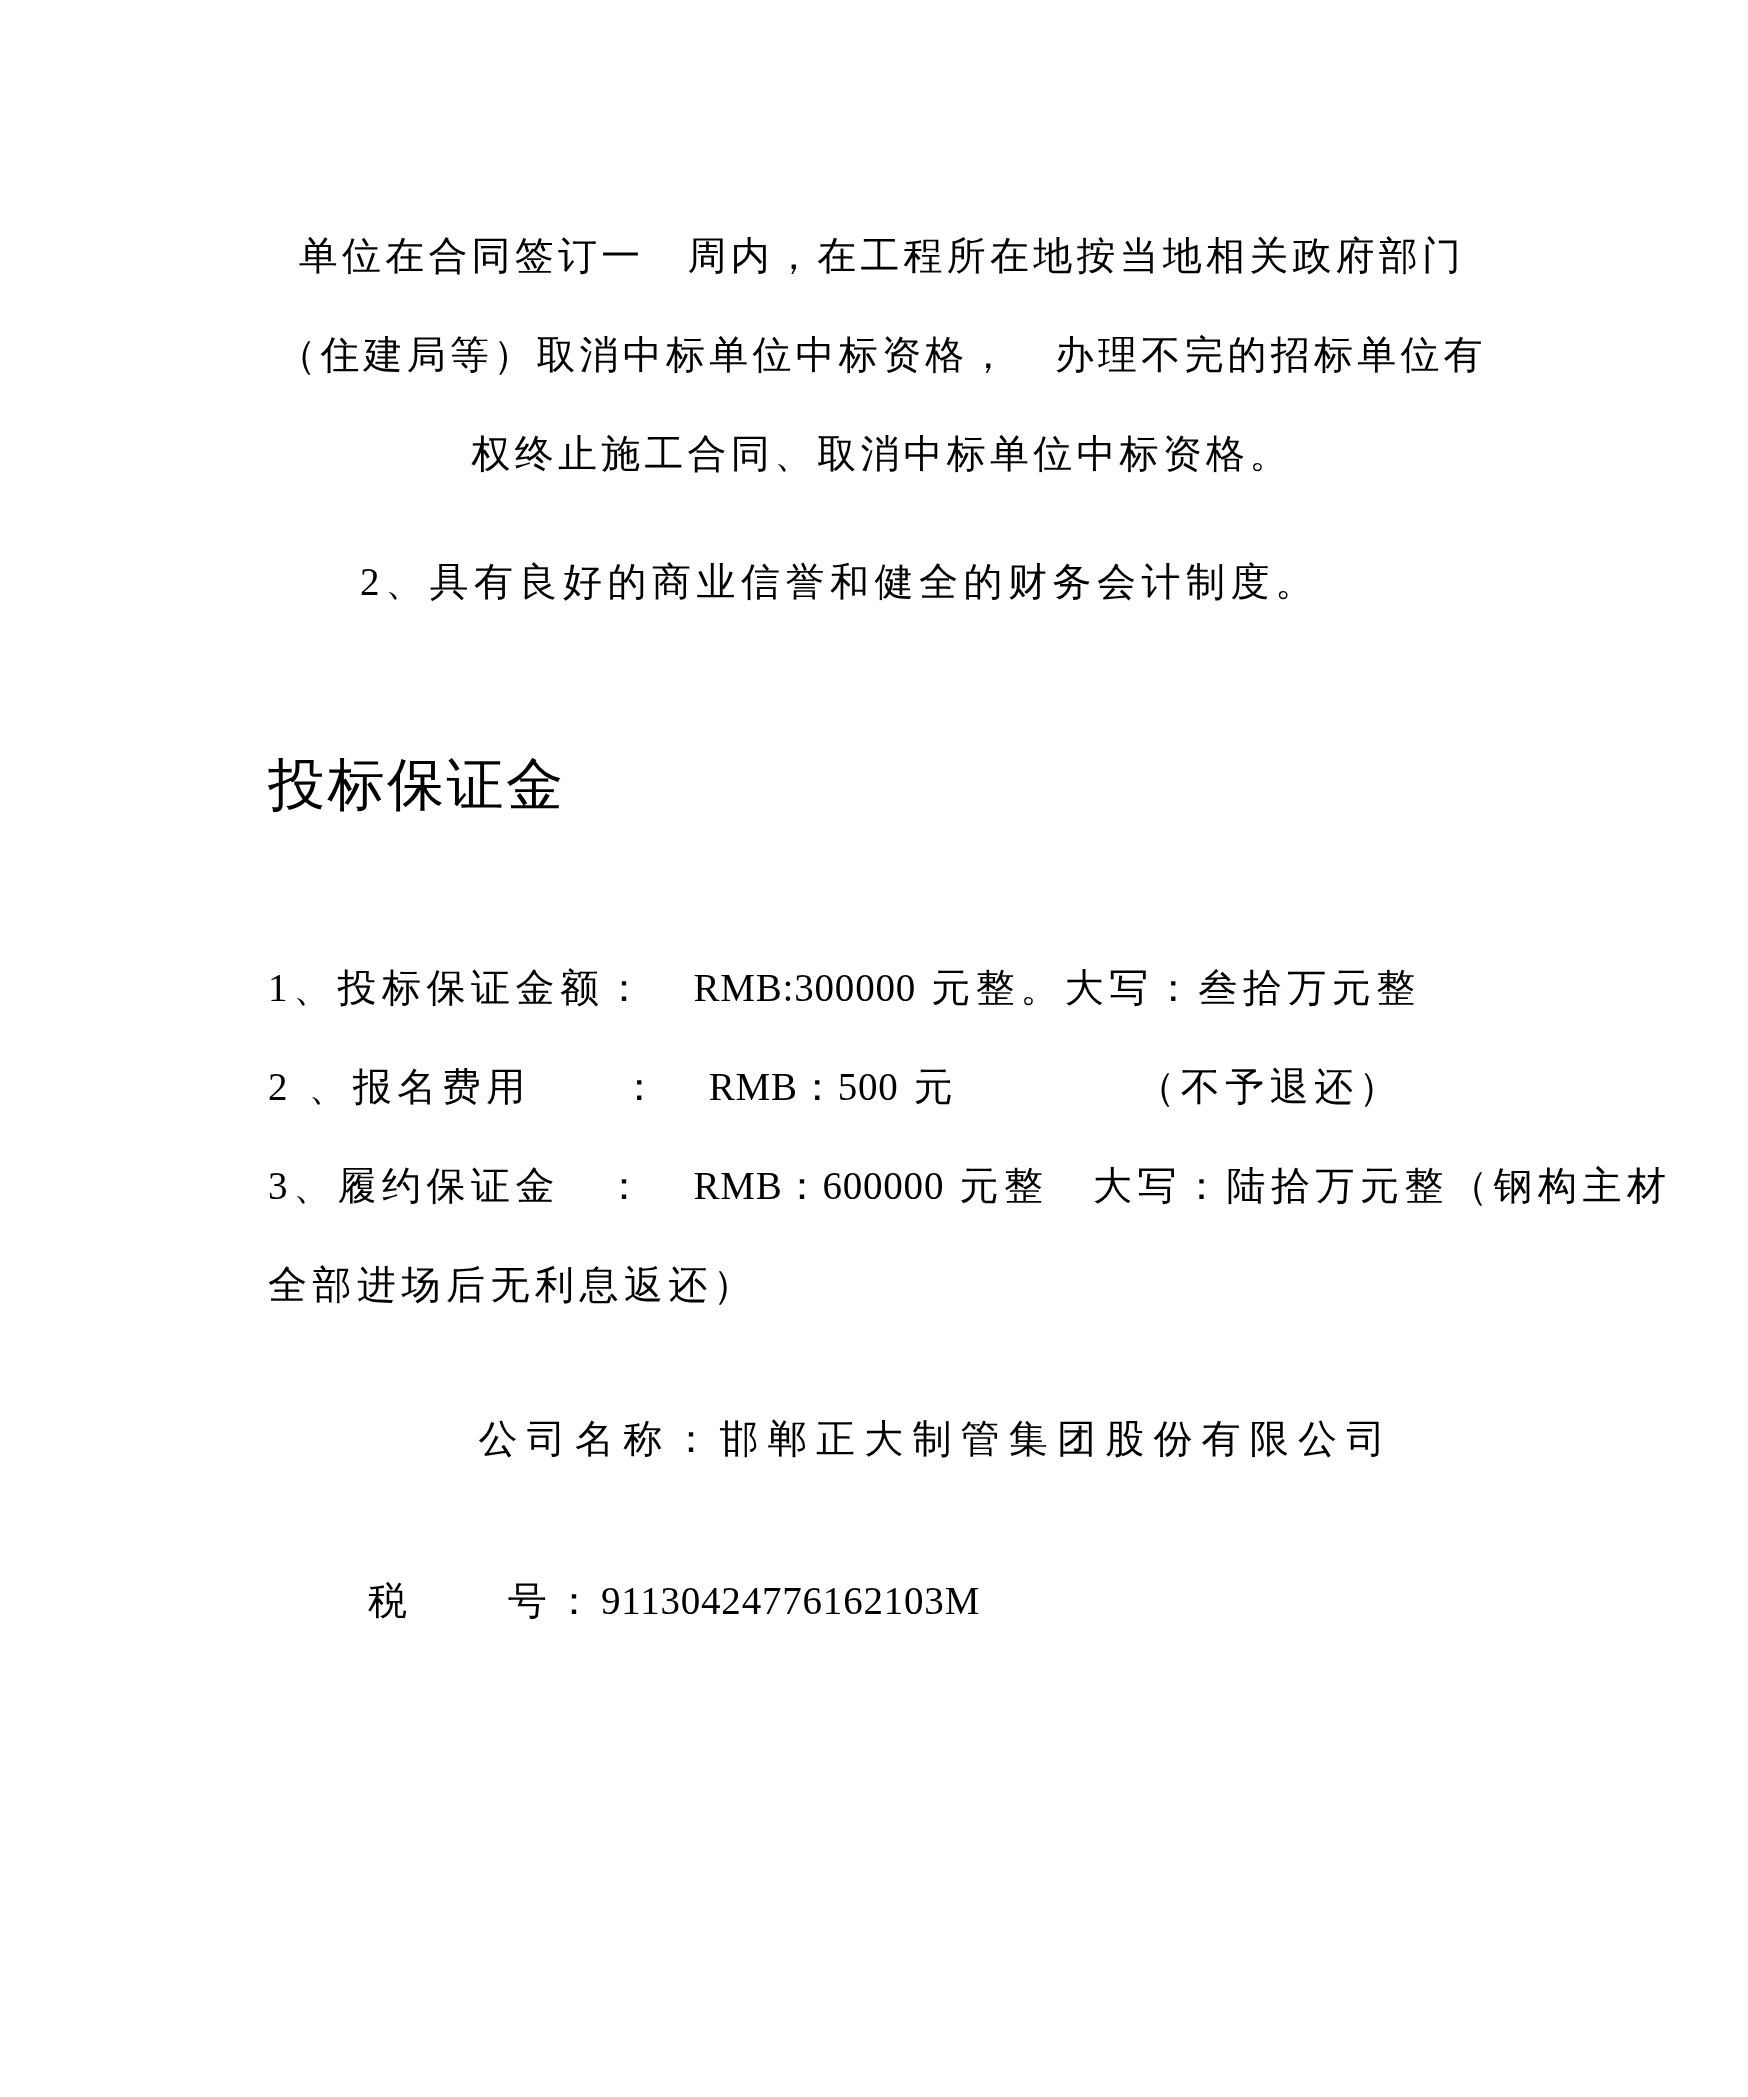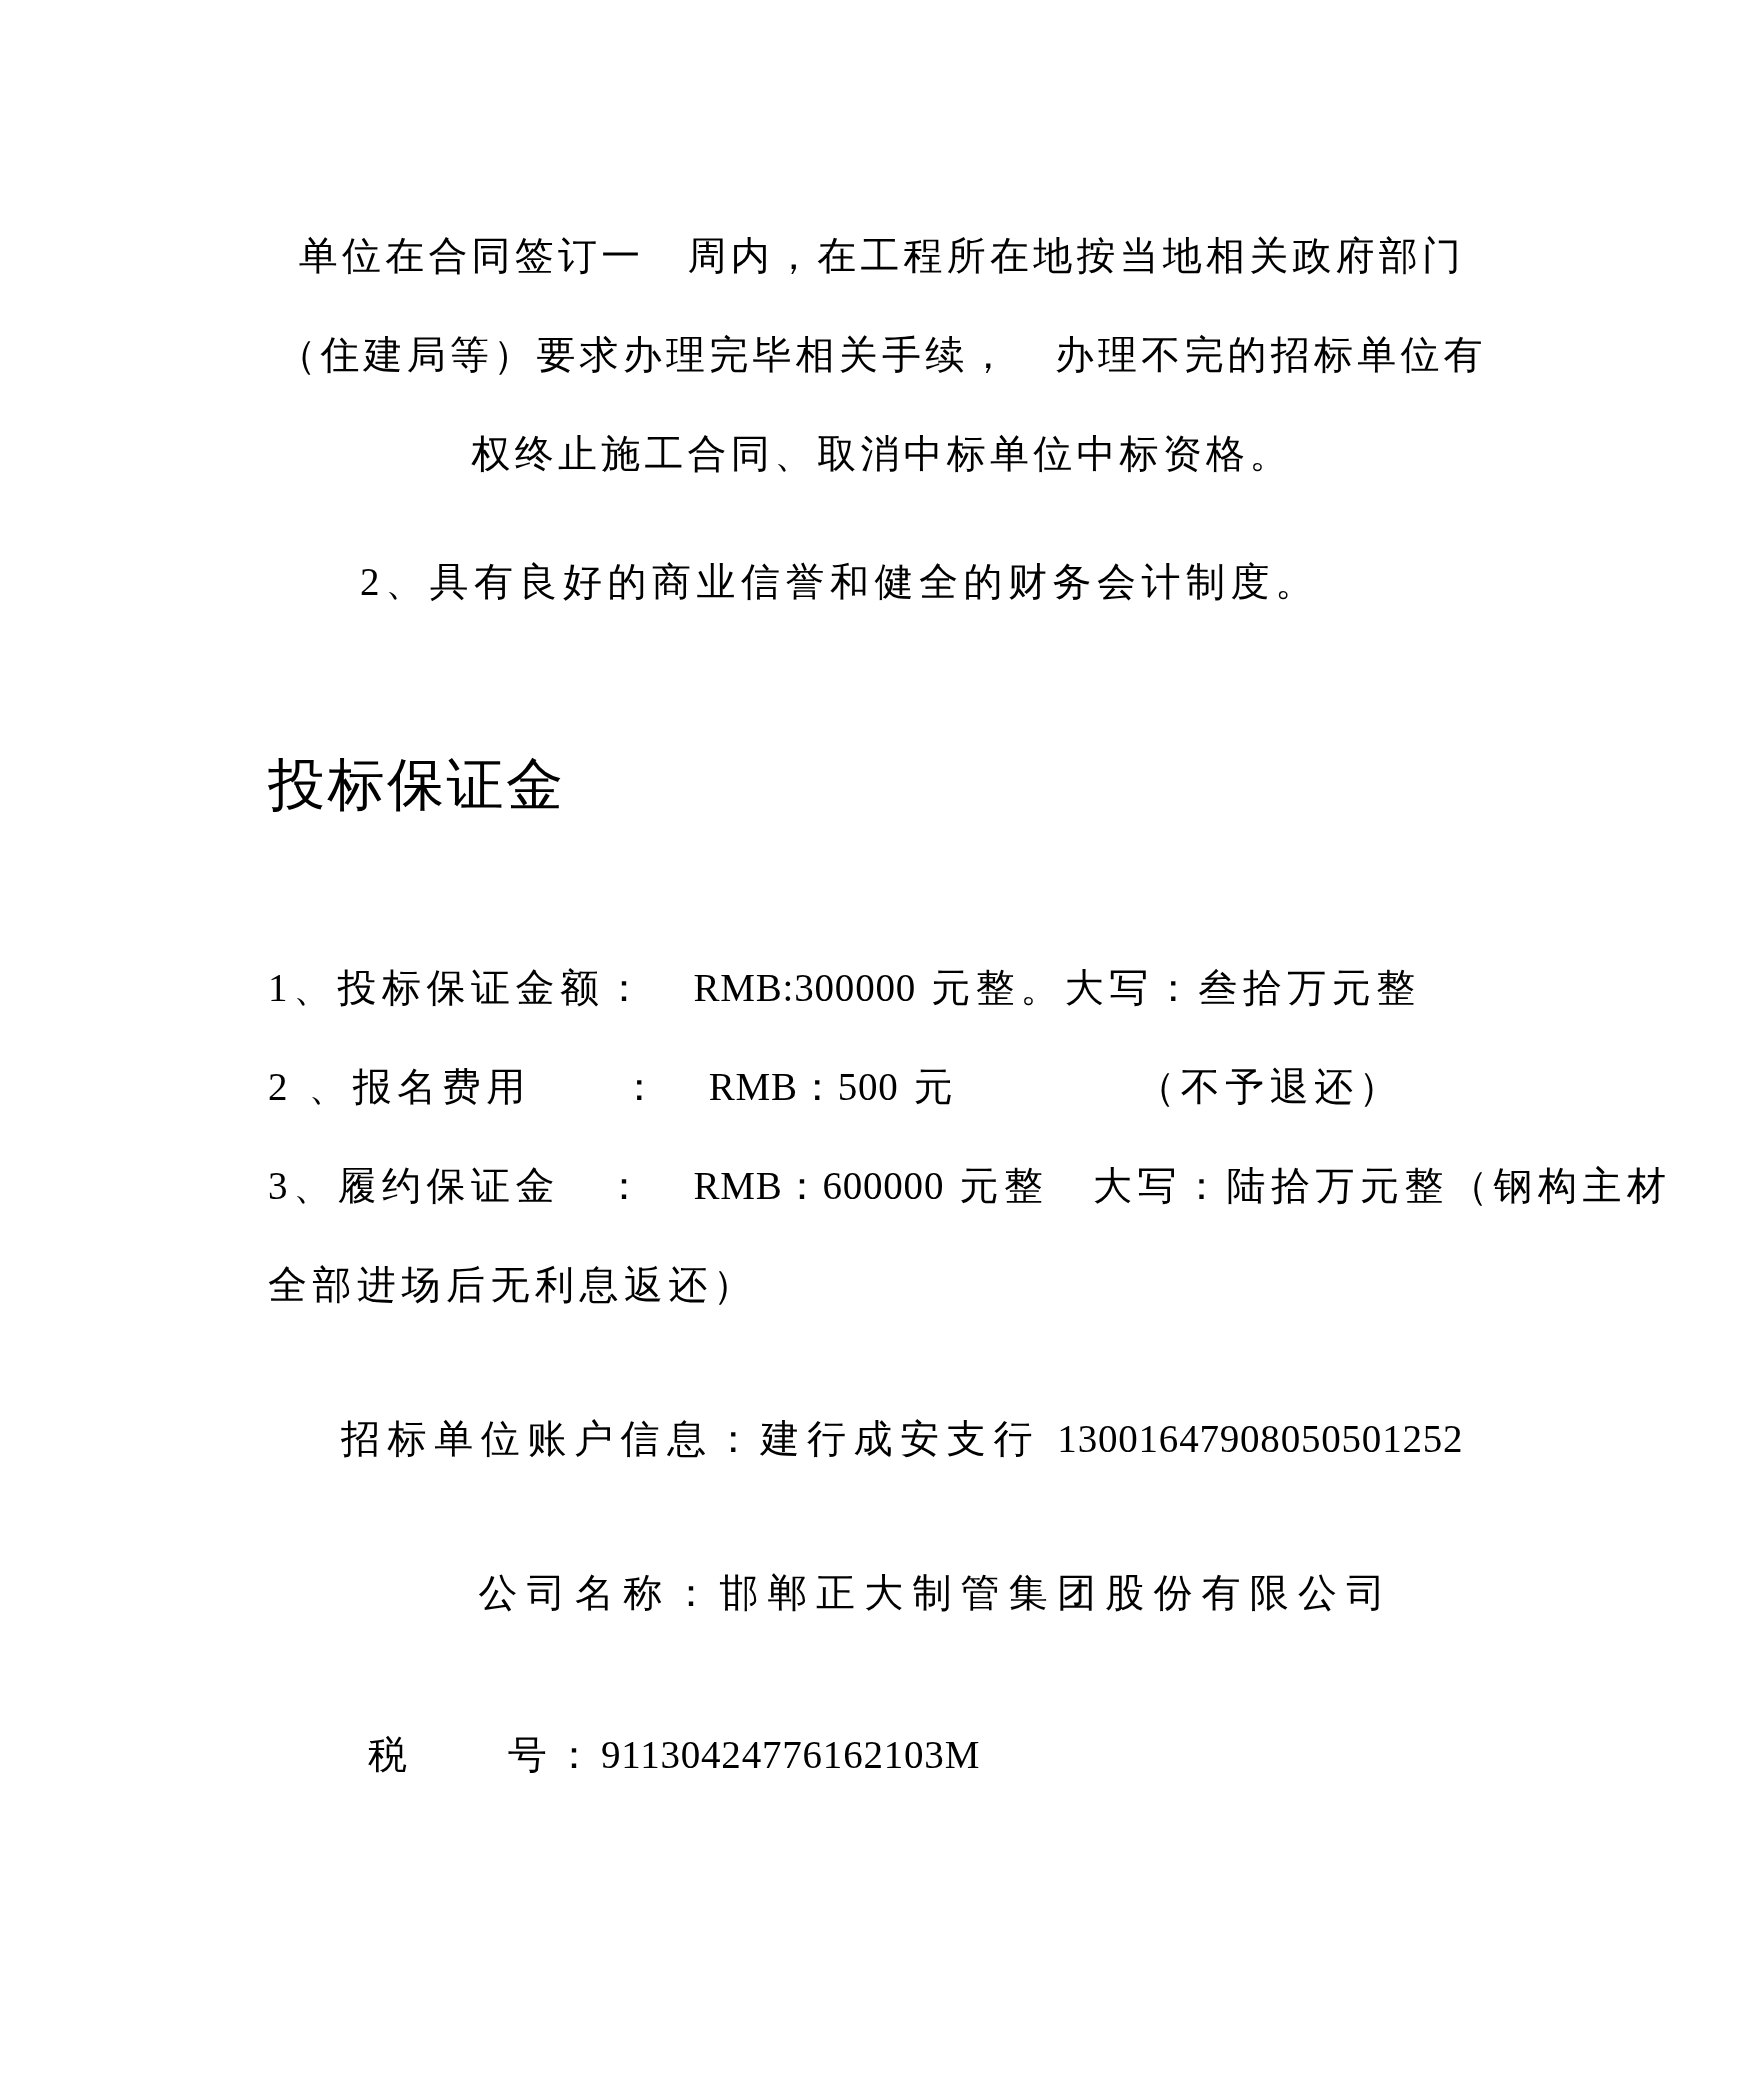--- a/index.html
+++ b/index.html
@@ -40,36 +40,35 @@
   .e1 { margin-top: 63px; margin-left: 100px; letter-spacing: 7.6px; }
   .e2 { margin-top: 25px;  margin-left: 162px; letter-spacing: 5.9px; }
 </style>
 </head>
 <body>
 
 <div class="page">
   <div class="content">
 
     <p class="line a-line">单位在合同签订一　周内，在工程所在地按当地相关政府部门</p>
-    <p class="line a-line">（住建局等）要求办理完毕相关手续，　办理不完的招标单位有</p>
+    <p class="line a-line">（住建局等）取消中标单位中标资格，　办理不完的招标单位有</p>
     <p class="line a-line">权终止施工合同、取消中标单位中标资格。</p>
 
     <p class="line item sp-first">2、具有良好的商业信誉和健全的财务会计制度。</p>
 
     <h2 class="heading">投标保证金</h2>
 
     <p class="line c-first"><span>1、投标保证金额：　</span><span class="num">RMB:300000</span><span> 元整。大写：叁拾万元整</span></p>
 
     <p class="line"><span>2 、报名费用　　：　</span><span class="num">RMB：500</span><span> 元　　　　（不予退还）</span></p>
 
     <p class="line"><span>3、履约保证金　：　</span><span class="num">RMB：600000</span><span> 元整　大写：陆拾万元整（钢构主材</span></p>
 
     <p class="line">全部进场后无利息返还）</p>
 
-    <p class="line d1"><span>招标单位账户信息：建行成安支行 </span><span class="num">13001647908050501252</span></p>
 
     <p class="line d2">公司名称：邯郸正大制管集团股份有限公司</p>
 
     <p class="line e1"><span>税　　号：</span><span class="num">91130424776162103M</span></p>
 
     <p class="line e2"></p>
 
   </div>
 </div>
 

